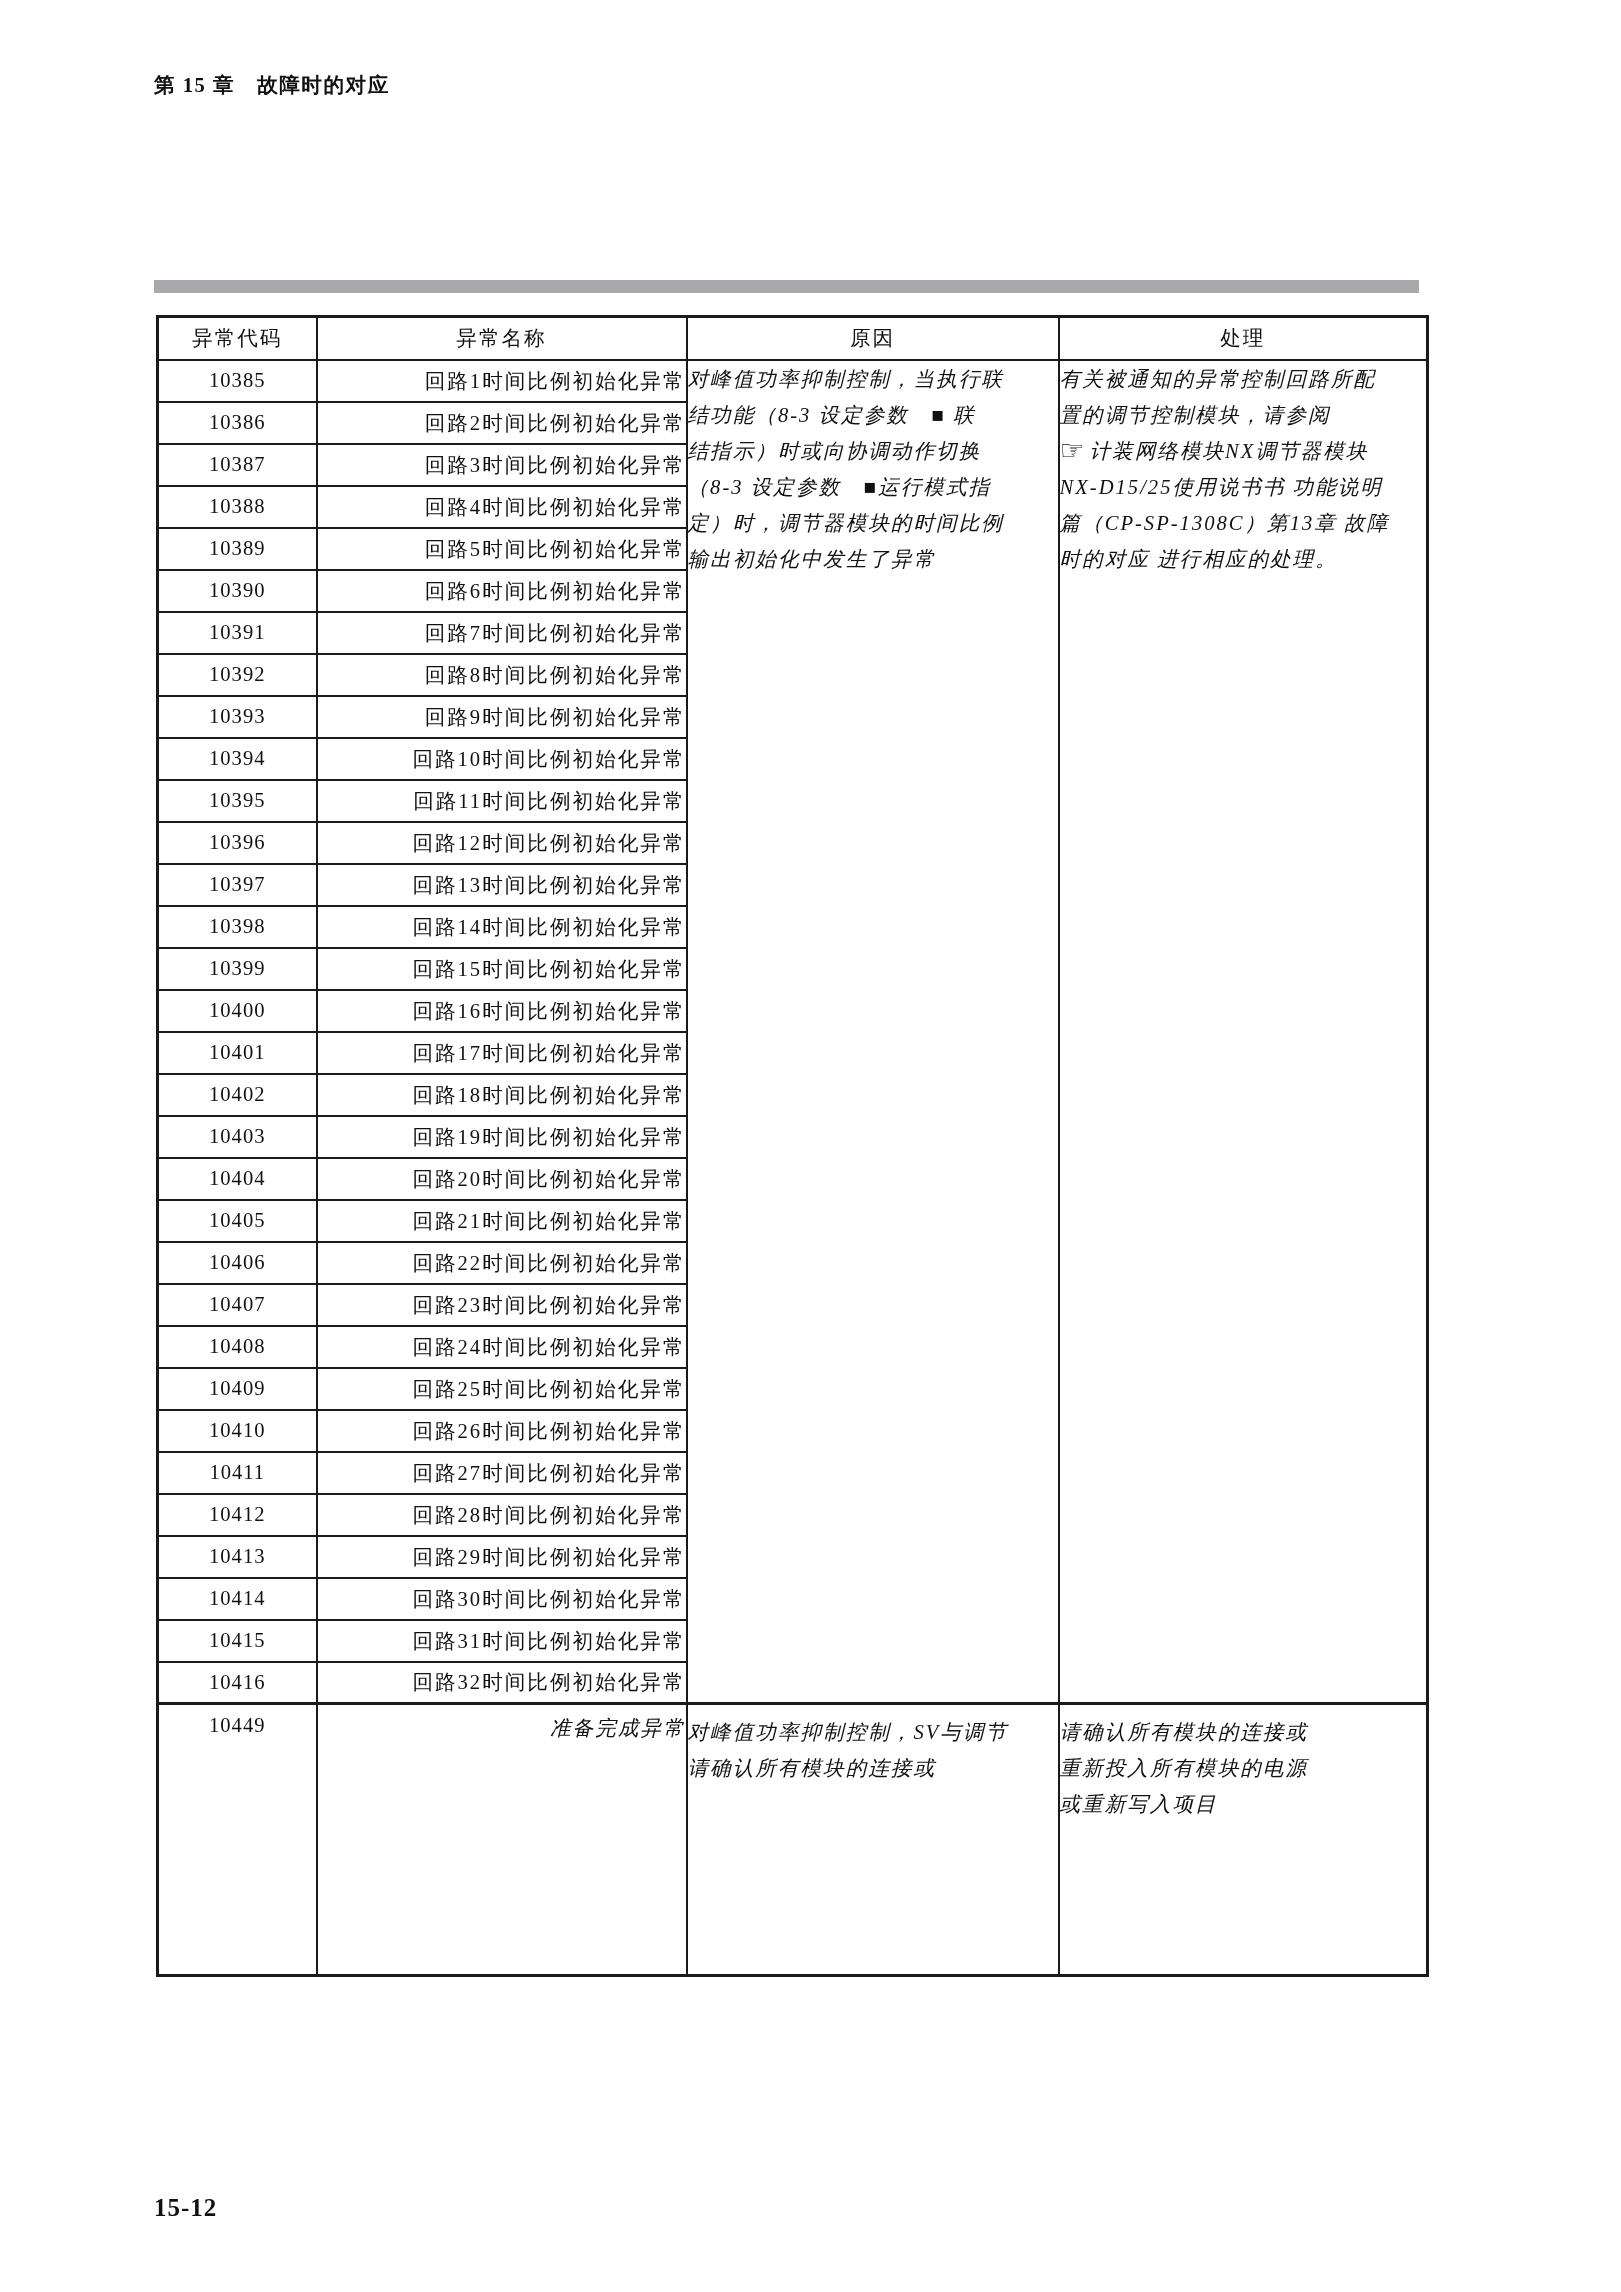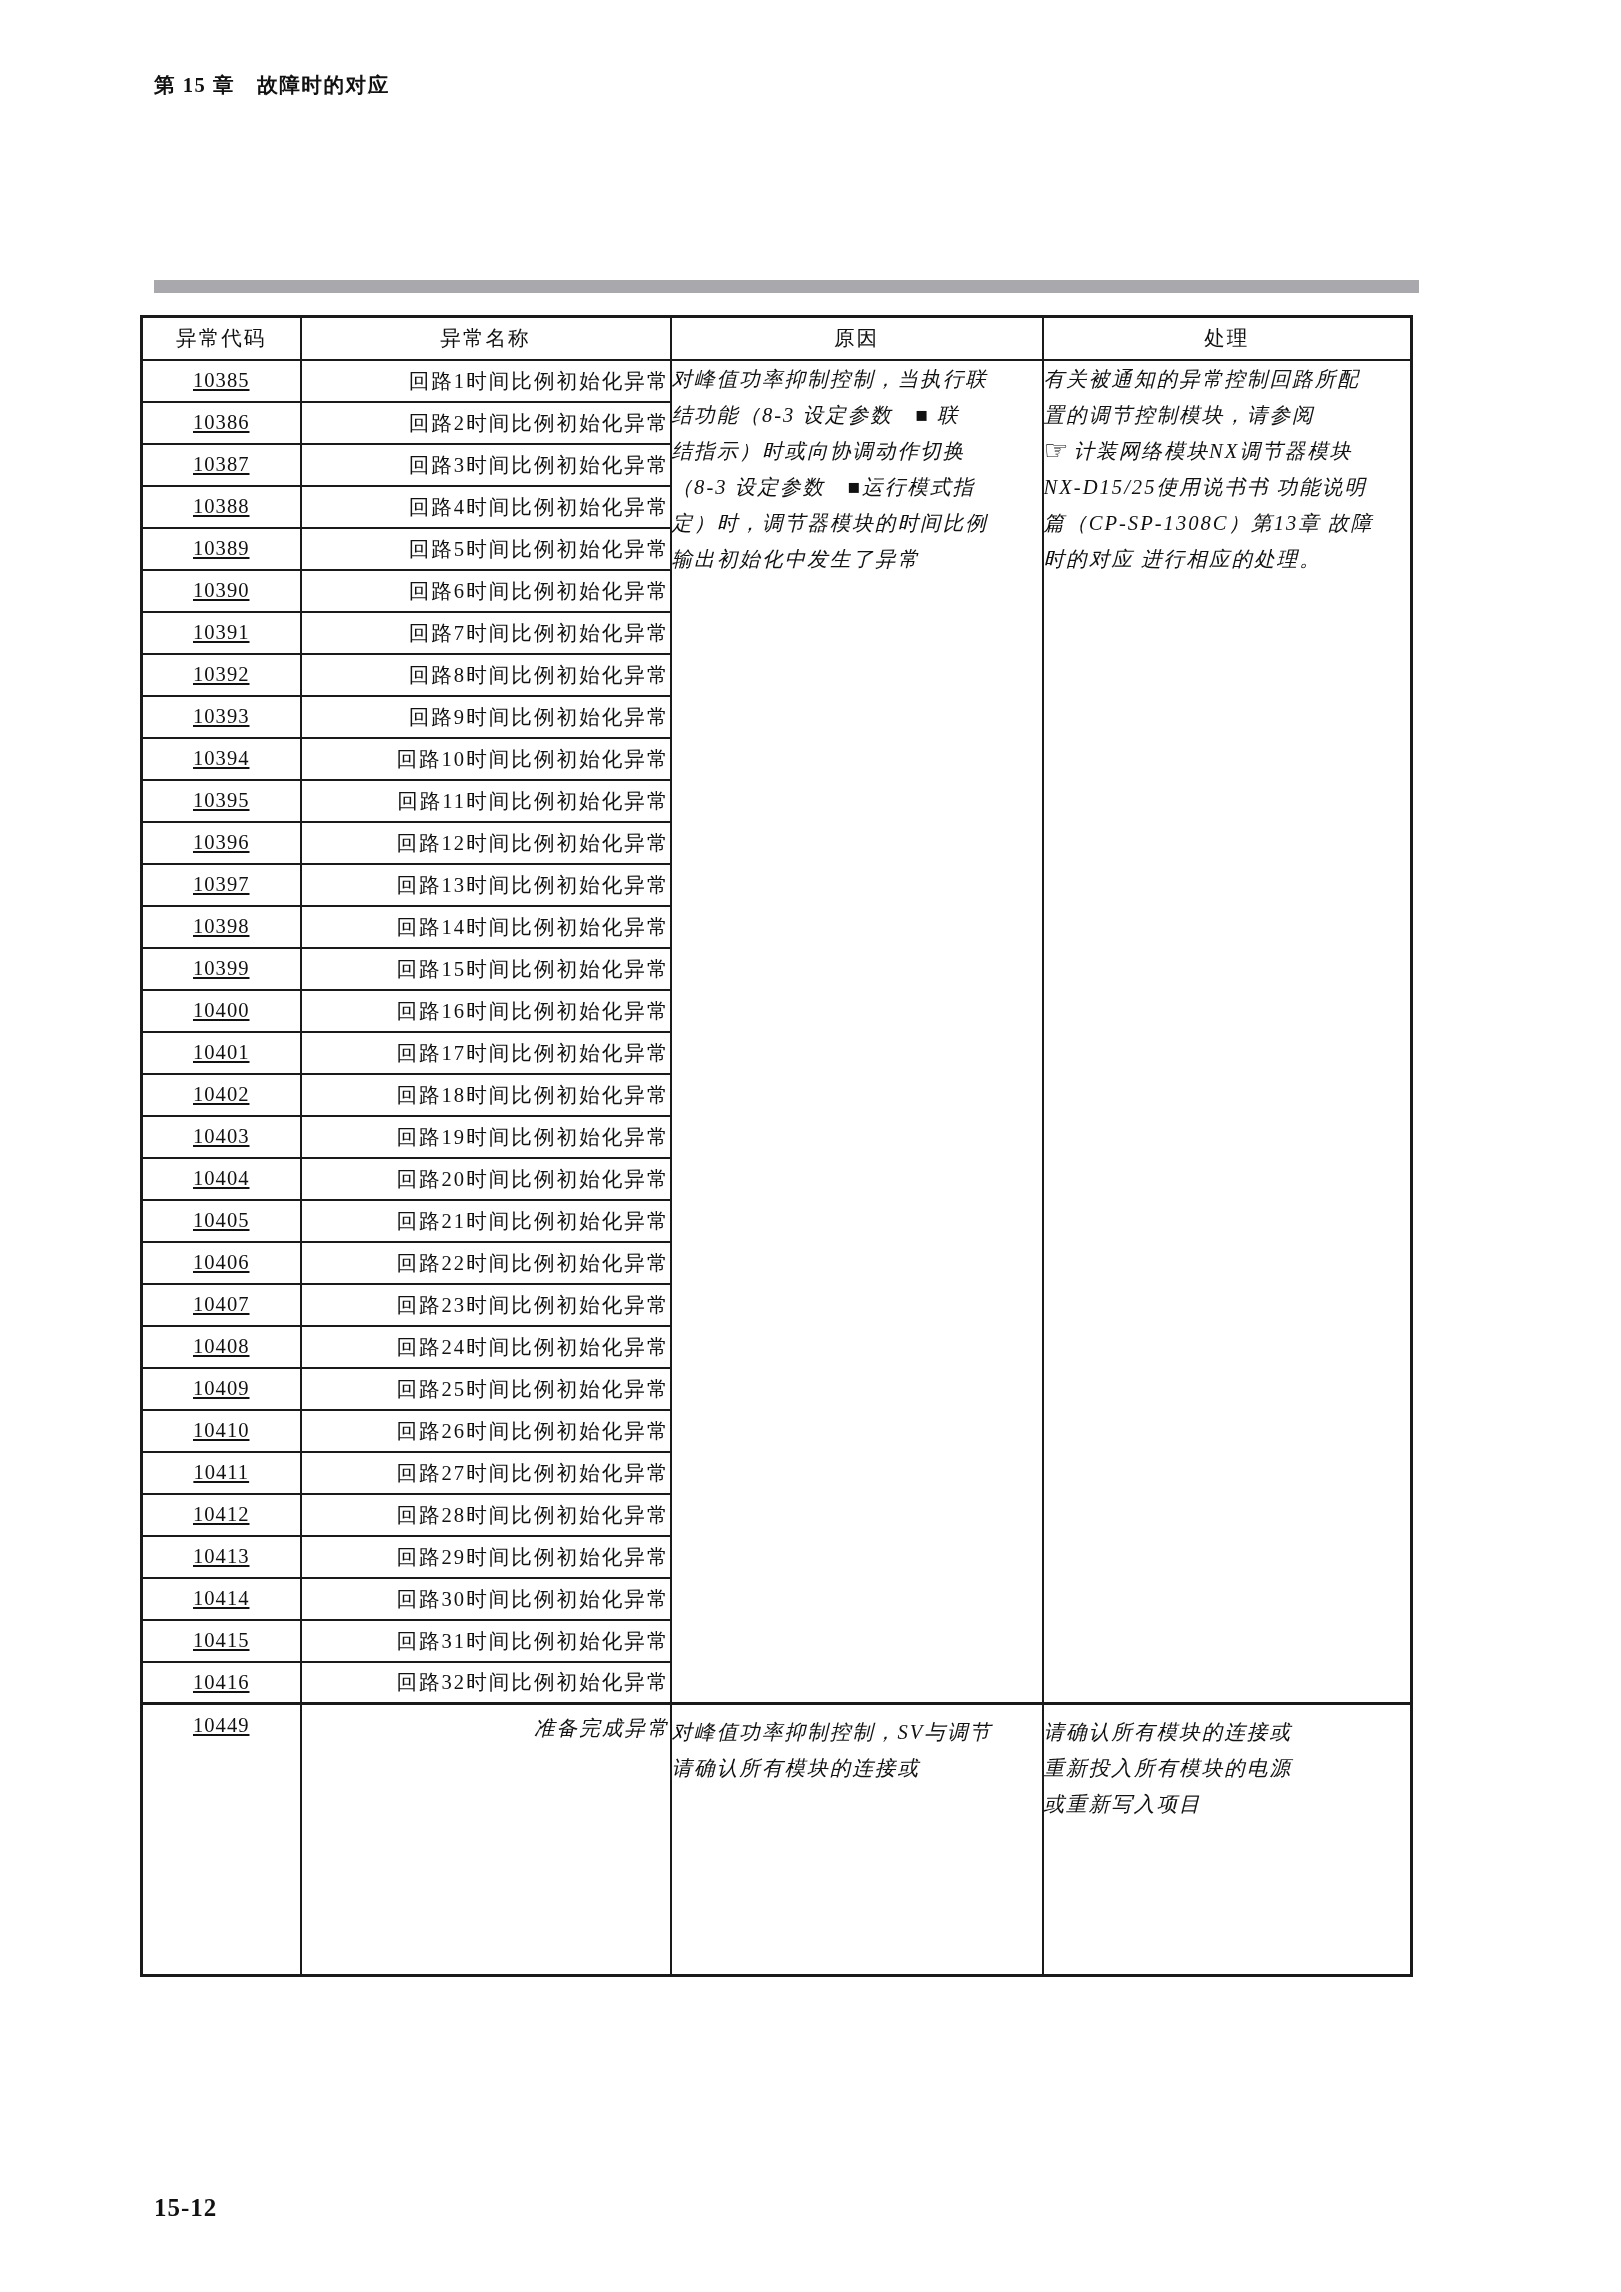--- a/index.html
+++ b/index.html
@@ -9,33 +9,33 @@
   }
   .chapter-header {
     position:absolute; left:134px; top:71px;
     font-size:20.6px; font-weight:bold; letter-spacing:1.5px; color:#111111;
   }
   .divider-bar {
     position:absolute; left:134px; top:280px; width:1265px; height:12.7px;
     background:#a9a9ad;
   }
   table.err-table {
-    position:absolute; left:120px; top:315px; width:1270px;
+    position:absolute; left:136px; top:315px; width:1270px;
     border-collapse:collapse; table-layout:fixed;
     border:3.9px solid #1a1a1a;
   }
   .err-table th, .err-table td {
     border:2.9px solid #1a1a1a; padding:0;
     font-size:20.6px; font-weight:normal; color:#111111;
     background:#ffffff;
   }
   .err-table thead tr { height:43px; }
   .err-table thead th { text-align:center; letter-spacing:2px; }
   #group-body tr { height:42px; }
-  .code-cell { text-align:center; letter-spacing:1px; font-size:20.6px;text-decoration:underline; }
+  .code-cell { text-align:center; letter-spacing:1px; font-size:20.6px; }
   .name-cell { text-align:right; padding-left:9.8px; letter-spacing:2px; }
   .cause-cell, .handle-cell { vertical-align:top; padding:4.9px 5.9px 0 9.8px;font-style:italic; }
   .cause-cell .line, .handle-cell .line {
     line-height:36px; letter-spacing:2px; white-space:nowrap;
   }
   #last-body tr { height:272px; }
   #last-body td { border-top:3.9px solid #1a1a1a; vertical-align:top; }
   #last-body .code-cell { padding-top:8.8px; }
   #last-body .name-cell { padding-top:8.8px;font-style:italic; }
   #last-body .cause-cell, #last-body .handle-cell { padding-top:8.8px; }

